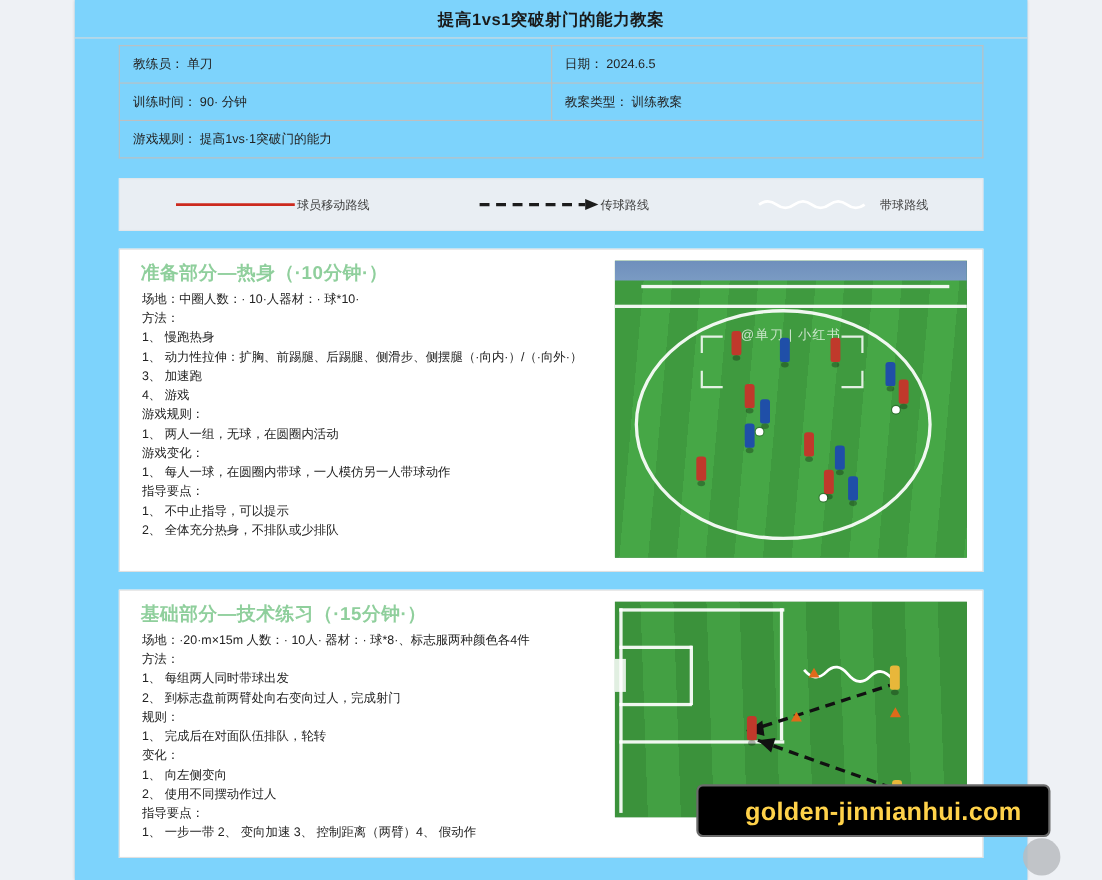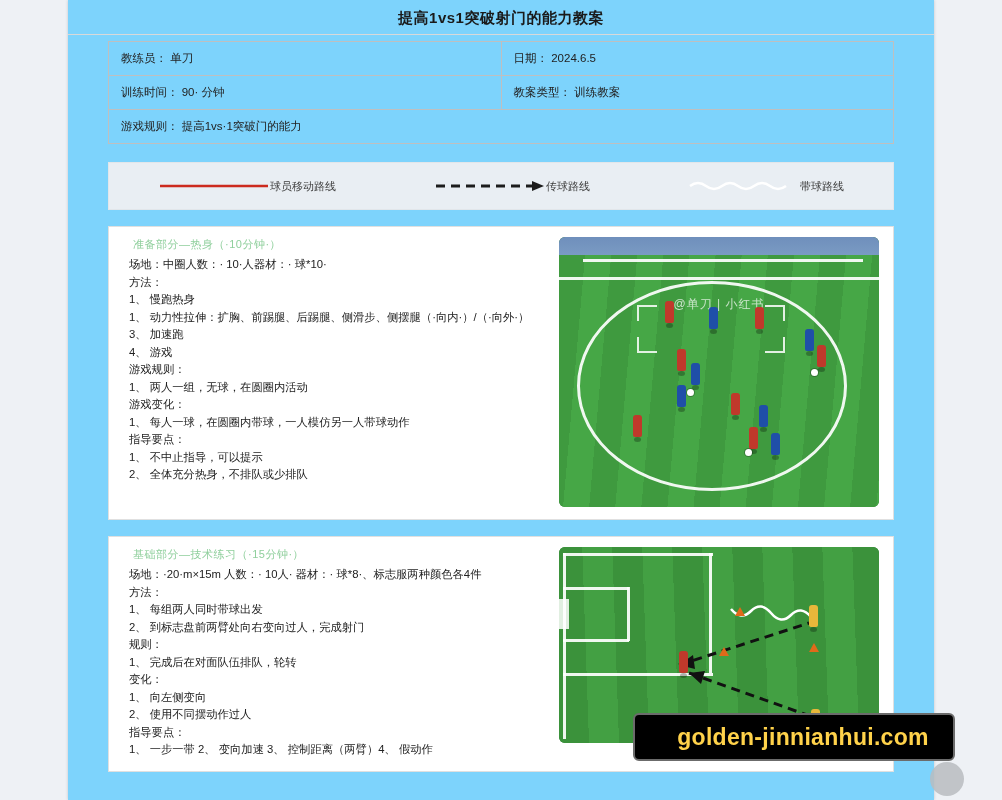--- a/index.html
+++ b/index.html
@@ -71,40 +71,39 @@
     width: 786px;
     border: 1px solid #e0e0e0;
     background: #fff;
     padding: 10px 14px 12px 14px;
     display: flex;
     gap: 10px;
   }
   .sec-left { width: 470px; }
   .sec-right { flex: 1; display: flex; align-items: flex-start; justify-content: flex-end; }
   .sec-heading {
-    font-size: 11px;
-    font-weight: normal;
+    font-size: 17px;
+    font-weight: bold;
     color: #8fcf9c;
-    margin: 0 0 4px 10px;
+    margin: 0 0 4px 5px;
     letter-spacing: 0.5px;
   }
   .sec-line {
     font-size: 11.3px;
     color: #222;
     line-height: 17.5px;
     margin-left: 6px;
     white-space: nowrap;
   }
   
   .pitch {
     position: relative;
     width: 320px; height: 270px;
     overflow: hidden;
     background: #2e7d32;
-    border-radius: 6px;
   }
   .pitch2 { height: 196px; }
   .pitch .sky {
     position: absolute; left:0; top:0; width:100%; height:26px;
     background: linear-gradient(#6f8fbc, #7fa0c6);
   }
   .pitch .turf {
     position: absolute; left:0; top:18px; width:100%; bottom:0;
     background:
       repeating-linear-gradient(95deg,

